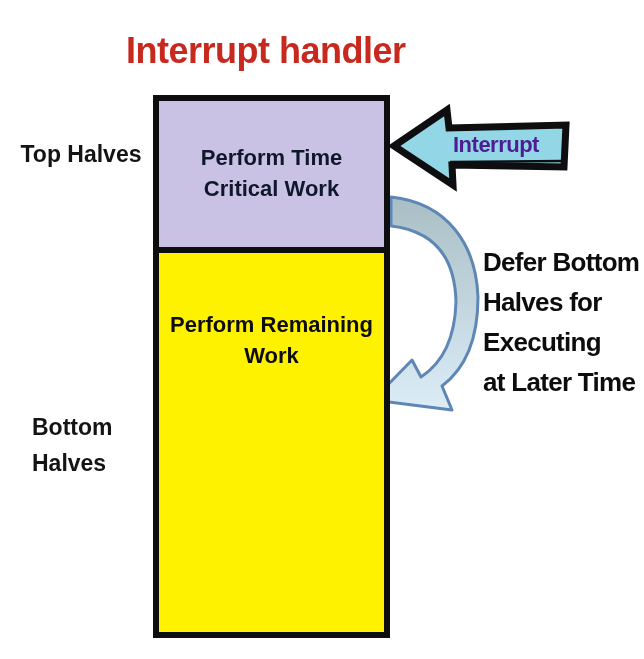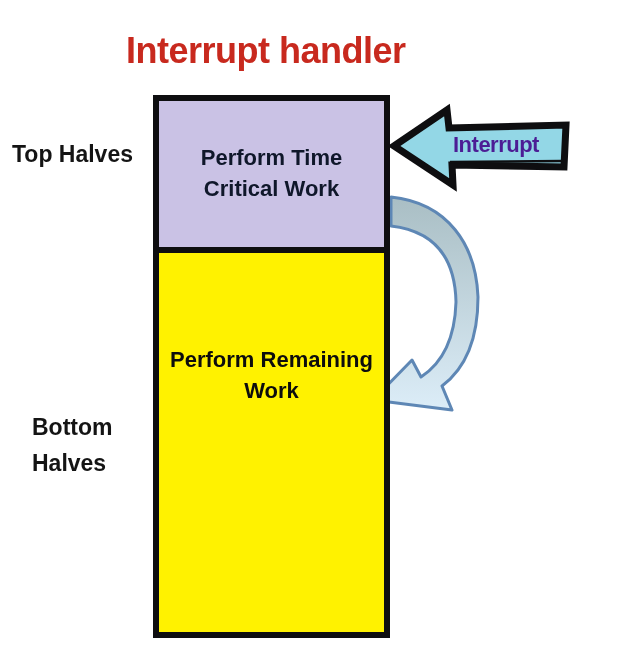--- a/index.html
+++ b/index.html
@@ -32,29 +32,29 @@
     border-bottom: 6px solid var(--outline-black, #0E0E10);
     display: flex; flex-direction: column;
     align-items: center; justify-content: center;
     font-size: 22px; font-weight: 700; line-height: 1.4;
     color: #0f172a; text-align: center;
   }
   .bottom-box {
     flex: 1;
     background: var(--box-yellow, #FFF200);
     display: flex; flex-direction: column;
-    align-items: center; padding-top: 92px; box-sizing: border-box;
+    align-items: center; padding-top: 57px; box-sizing: border-box;
     font-size: 22px; font-weight: 700; line-height: 1.4;
     color: #0d0d0d; text-align: center;
   }
 
   .side-label {
     position: absolute; font-size: 23px; font-weight: 700; color: #141414;
   }
-  .side-label.top { left: 12px; top: 141px; width: 138px; text-align: left; white-space: nowrap; }
+  .side-label.top { left: 12px; top: 141px; width: 138px; text-align: center; white-space: nowrap; }
   .side-label.bottom { left: 32px; top: 410px; width: 118px; text-align: left; line-height: 1.55; }
 
   svg.overlay {
     position: absolute; left: 0; top: 0; width: 644px; height: 659px;
     pointer-events: none;
   }
 
   .interrupt-label {
     position: absolute; left: 453px; top: 132px;
     font-size: 22px; font-weight: 700; letter-spacing: -0.5px;
@@ -106,14 +106,20 @@
       <div>Perform Remaining</div>
       <div>Work</div>
     </div>
   </div>
 
   <div class="side-label top">Top Halves</div>
   <div class="side-label bottom">Bottom Halves</div>
 
   <div class="interrupt-label">Interrupt</div>
 
+  <div class="defer-note">
+    <div>Defer Bottom</div>
+    <div>Halves for</div>
+    <div>Executing</div>
+    <div>at Later Time</div>
+  </div>
 
 </div>
 
 </body></html>

